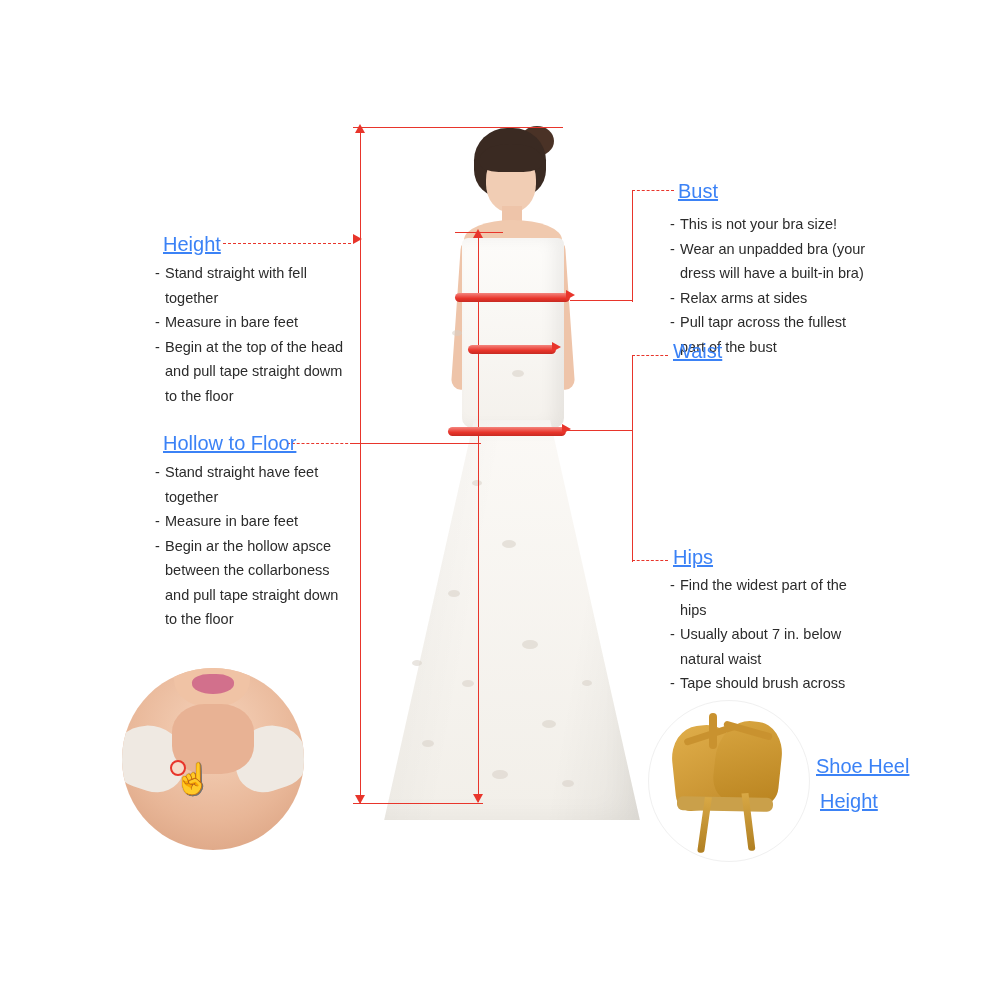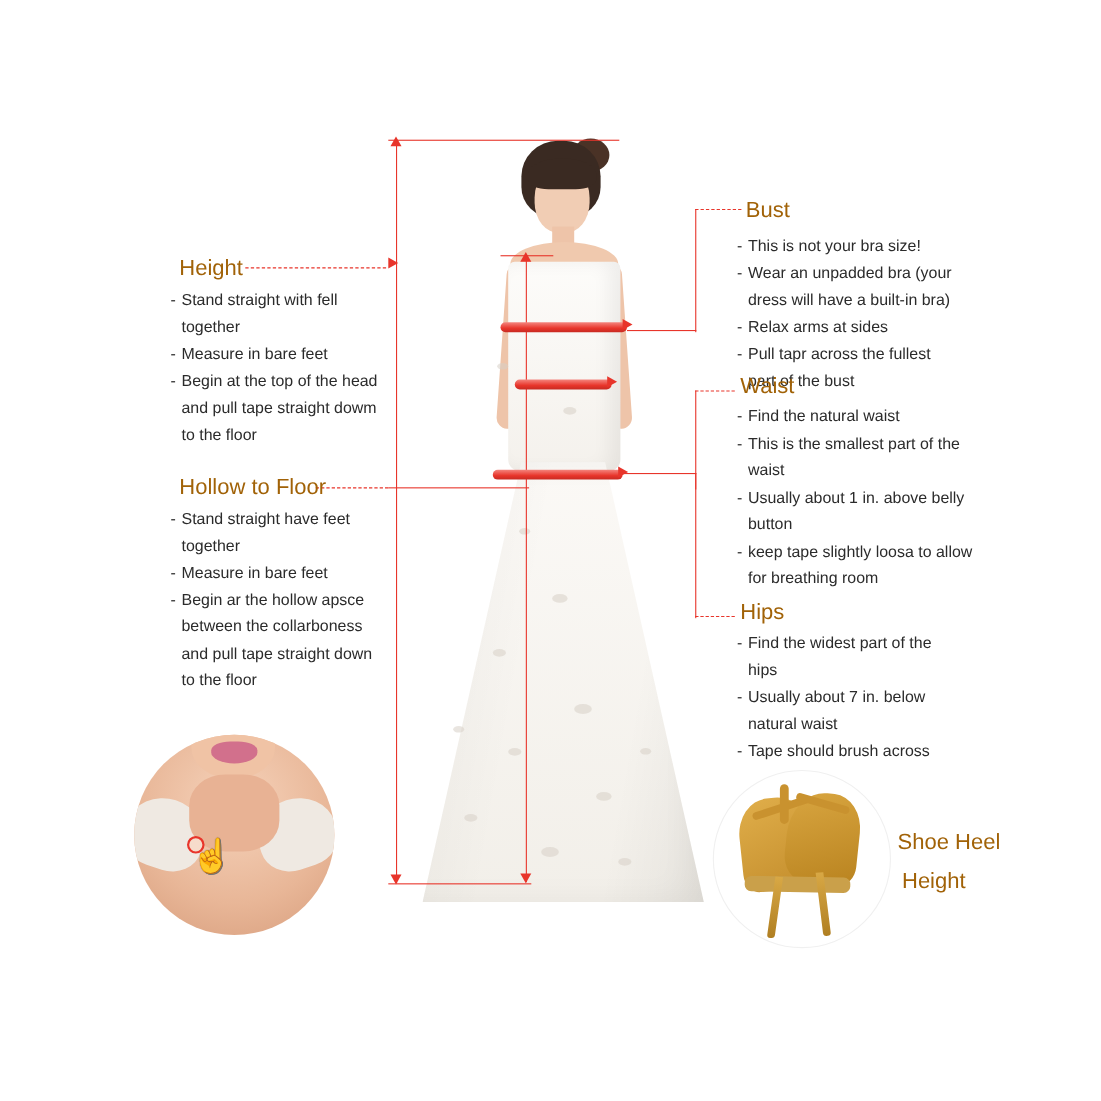--- a/index.html
+++ b/index.html
@@ -168,23 +168,24 @@
   .tape {
     position: absolute;
     height: 9px;
     background: linear-gradient(180deg,#f4857e 0%, #e8352b 60%, #c72a22 100%);
     border-radius: 5px;
   }
 
   
   .sec-title {
     position: absolute;
-    color: #a16207;
+    color: #3b82f6;
     font-size: 20px;
     white-space: nowrap;
+    text-decoration: underline;
   }
   .bullets {
     position: absolute;
     color: #2b2b2b;
     font-size: 14.5px;
     line-height: 24.5px;
   }
   .bullets .li {
     position: relative;
     padding-left: 10px;
@@ -406,29 +407,20 @@
   <div class="bullets" style="left:670px;top:212px;width:230px;">
     <div class="li">This is not your bra size!</div>
     <div class="li">Wear an unpadded bra (your
    dress will have a built-in bra)</div>
     <div class="li">Relax arms at sides</div>
     <div class="li">Pull tapr across the fullest
    part of the bust</div>
   </div>
 
   <div class="sec-title" style="left:673px;top:340px;">Waist</div>
-  <div class="bullets" style="left:670px;top:367px;width:240px;">
-    <div class="li">Find the natural waist</div>
-    <div class="li">This is the smallest part of the
-   waist</div>
-    <div class="li">Usually about 1 in. above belly
-   button</div>
-    <div class="li">keep tape slightly loosa to allow
-   for breathing room</div>
-  </div>
 
   <div class="sec-title" style="left:673px;top:546px;">Hips</div>
   <div class="bullets" style="left:670px;top:573px;width:240px;">
     <div class="li">Find the widest part of the
    hips</div>
     <div class="li">Usually about 7 in. below
    natural waist</div>
     <div class="li">Tape should brush across</div>
   </div>
 

